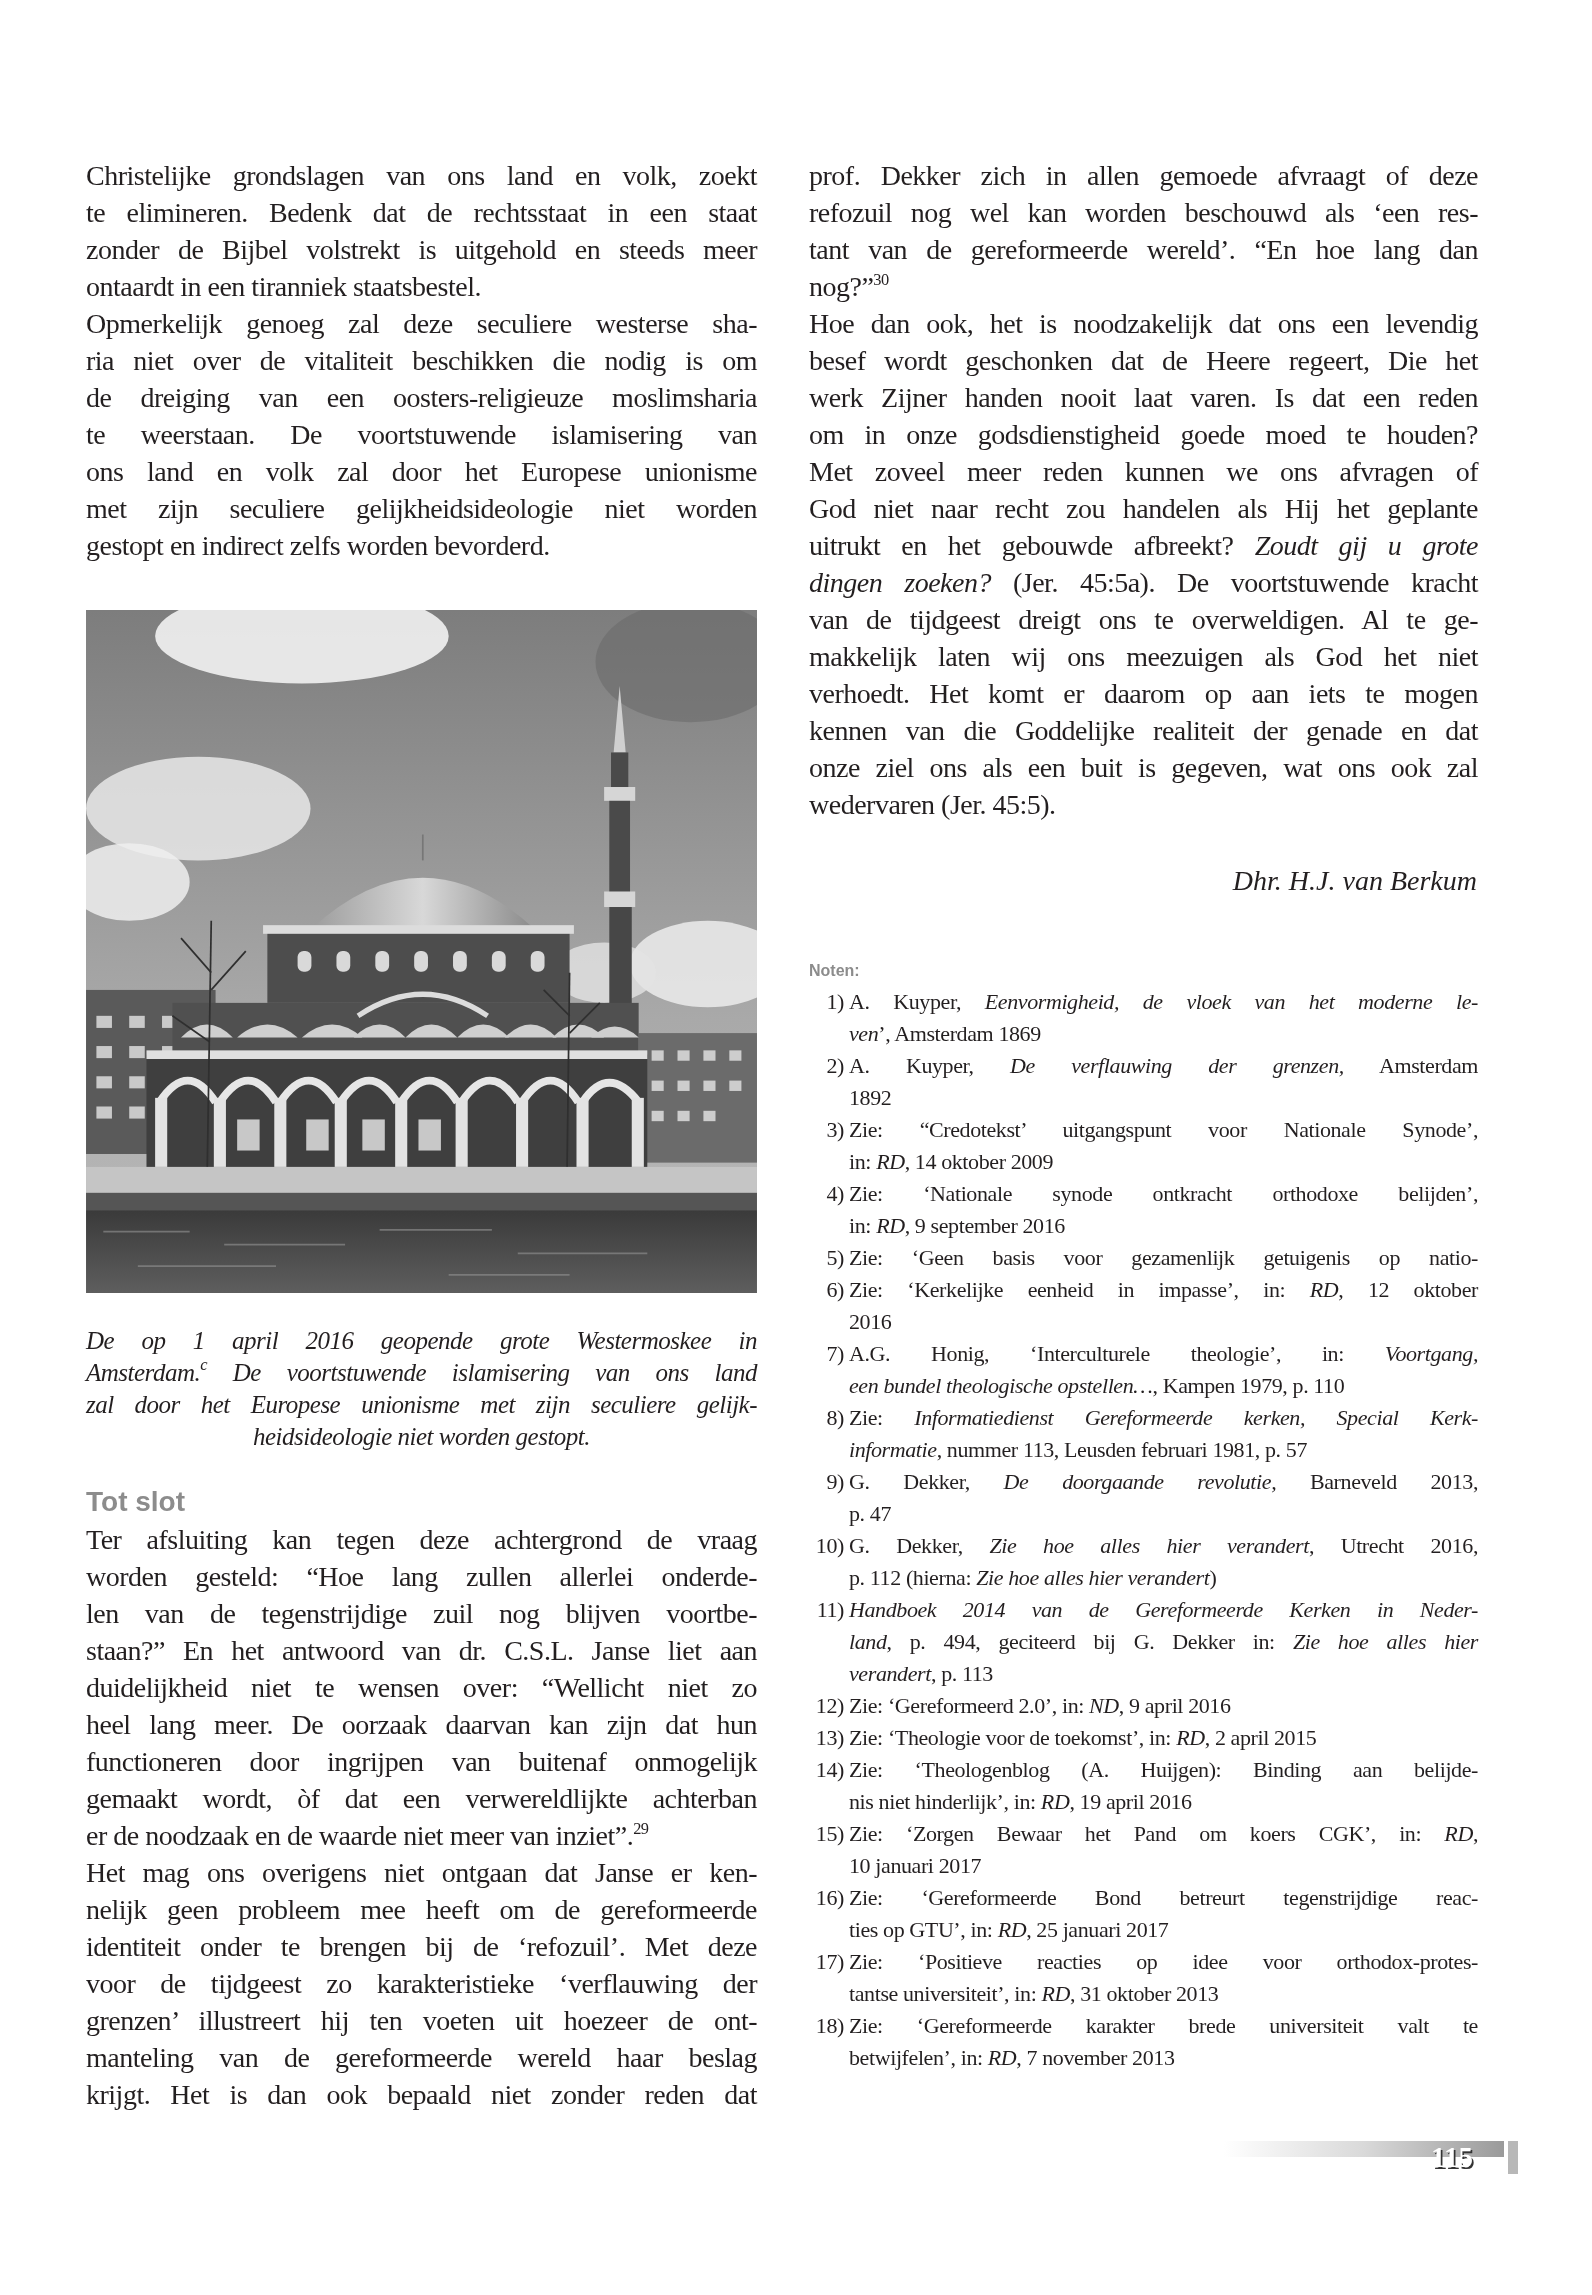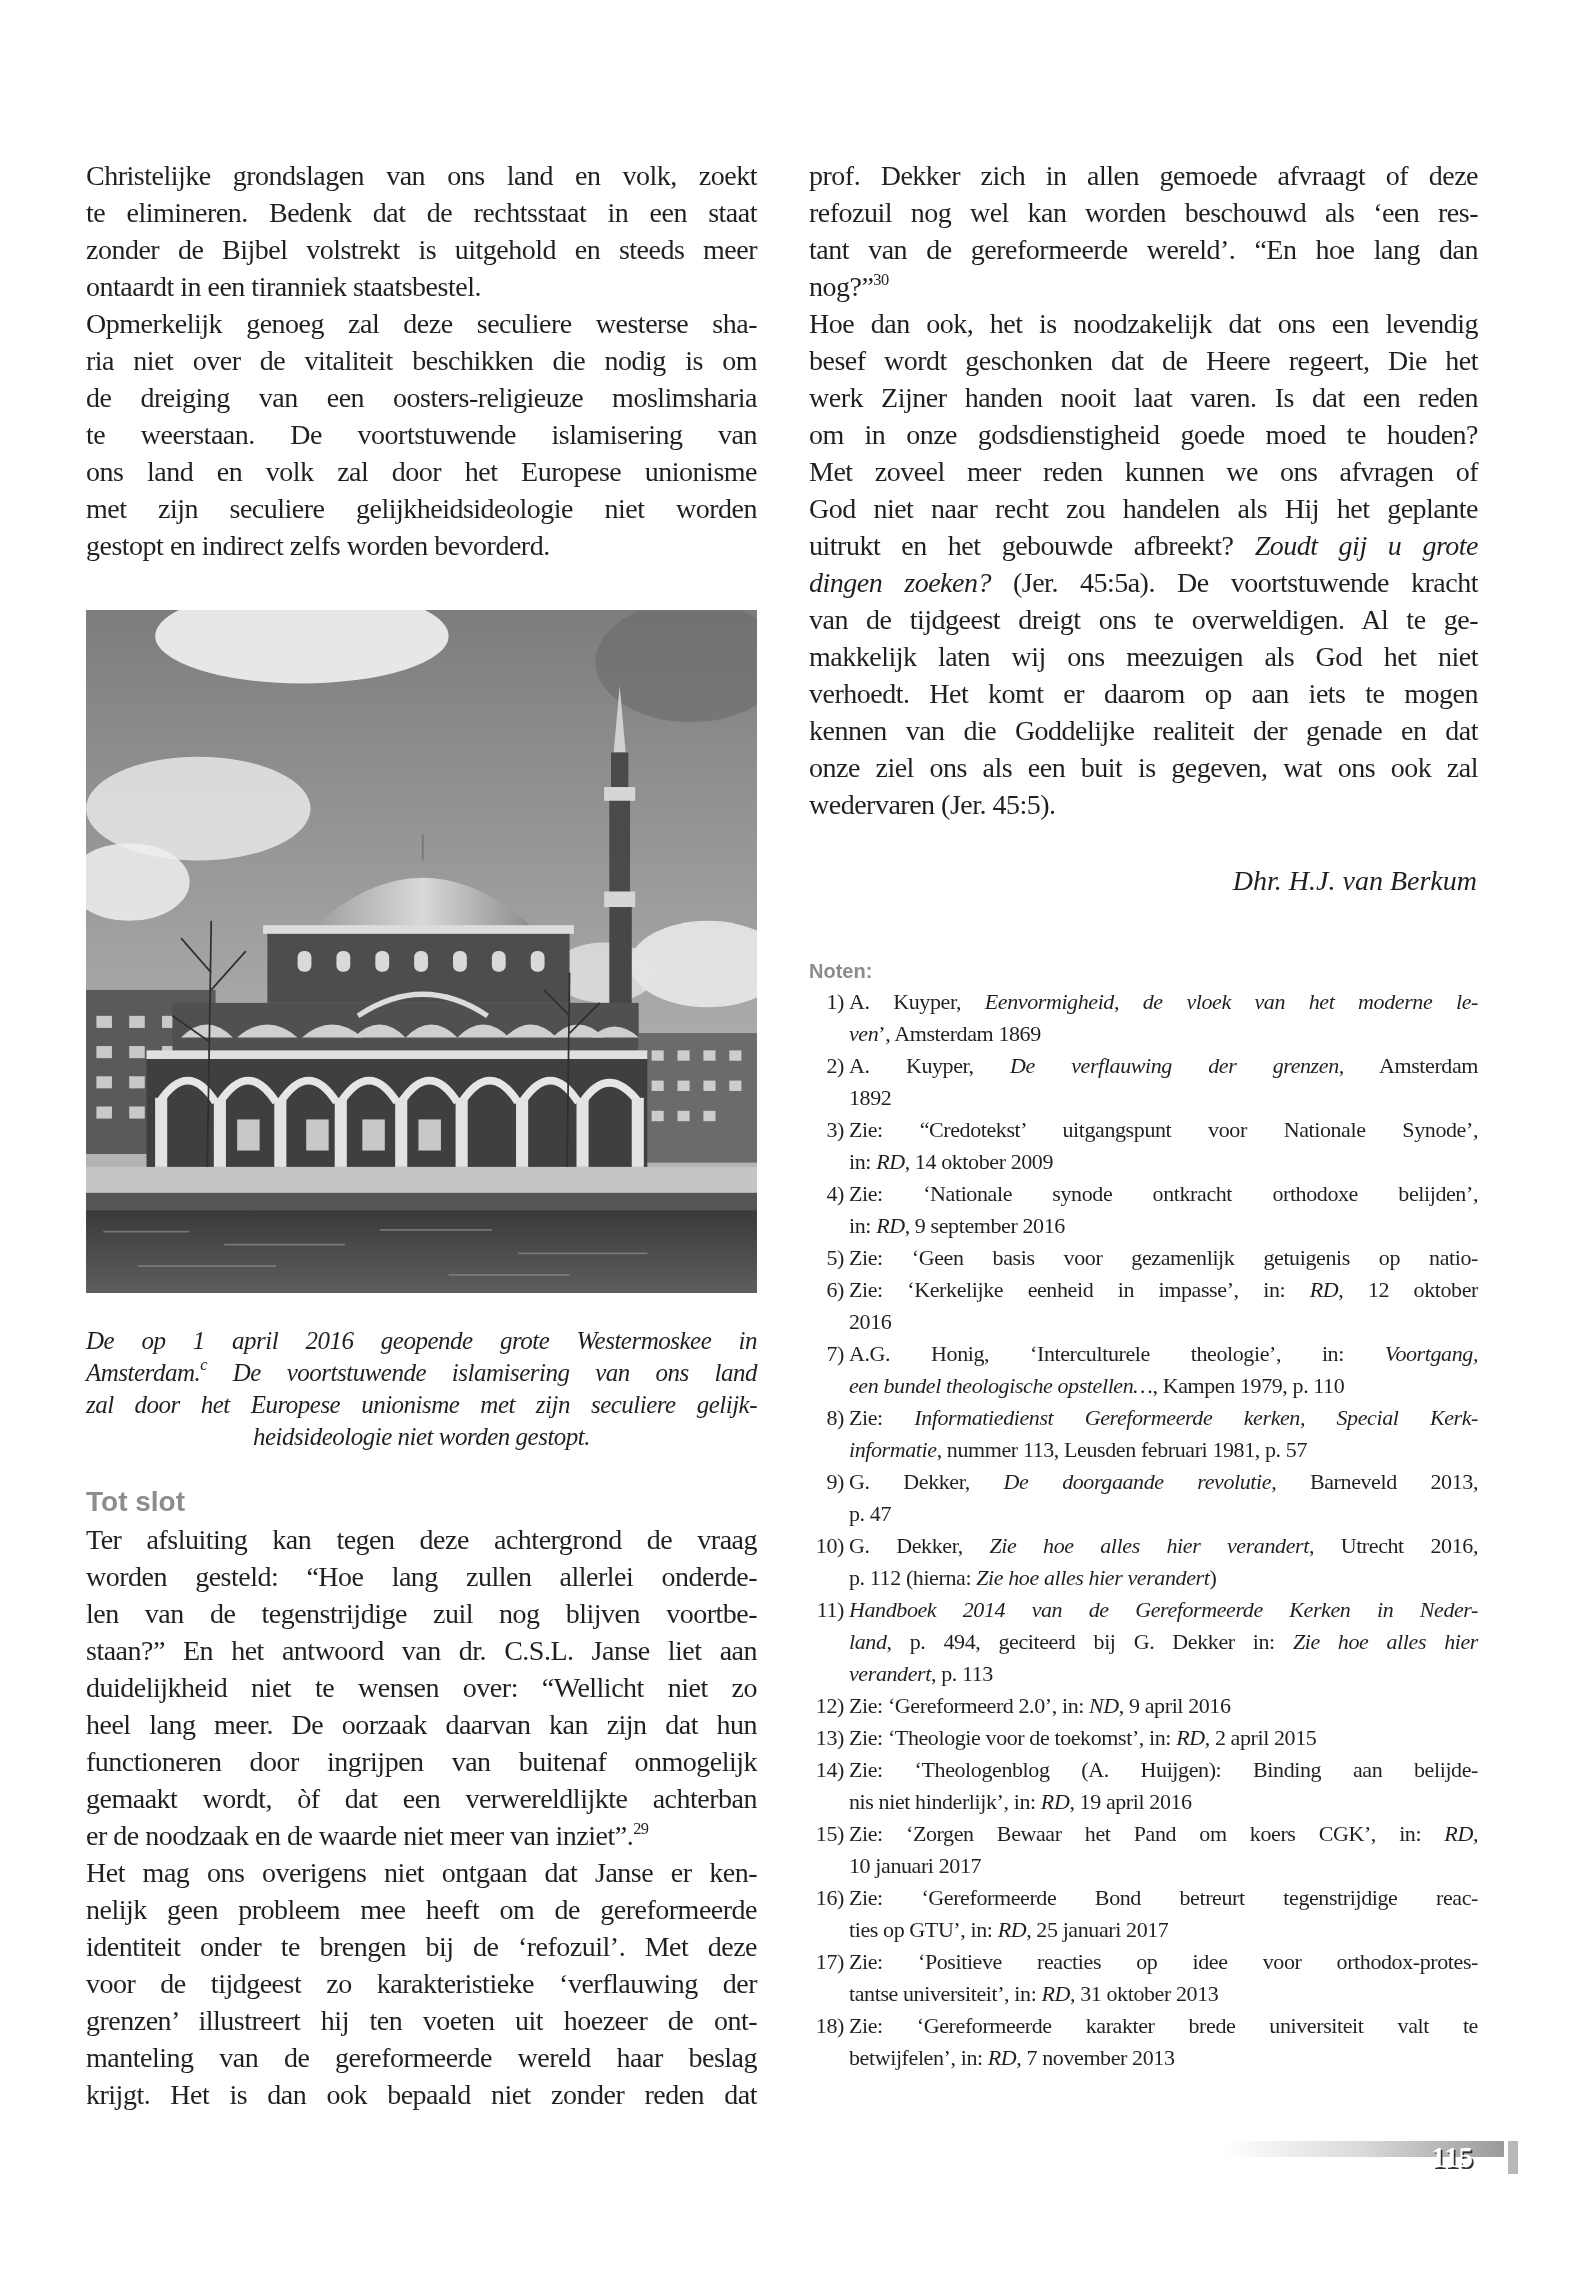--- a/index.html
+++ b/index.html
@@ -20,21 +20,21 @@
     .caption { position: absolute; left: 86px; top: 1297px; width: 671px; font-style: italic; font-size: 25px; line-height: 32px; letter-spacing: -0.5px; margin-top: 28px; }
     .caption .line { display: block; text-align: justify; text-align-last: justify; white-space: nowrap; }
     .caption .line.center { text-align: center; text-align-last: center; }
 
     .heading { font-family: "Liberation Sans", "DejaVu Sans", sans-serif; font-weight: bold; color: #8c8c8c; }
     .h-totslot { position: absolute; left: 86px; top: 1486px; font-size: 28px; line-height: 31px; }
     .left2 { left: 86px; top: 1521px; width: 671px; }
 
     .signature { position: absolute; right: 115px; top: 863px; font-style: italic; font-size: 28px; line-height: 35px; }
 
-    .h-noten { position: absolute; left: 809px; top: 958px; font-size: 20px; line-height: 26px; }
+    .h-noten { position: absolute; left: 809px; top: 958px; font-size: 16px; line-height: 26px; }
     .notes { position: absolute; left: 809px; top: 986px; width: 669px; font-size: 22px; line-height: 32px; letter-spacing: -0.4px; }
     .note { position: relative; padding-left: 40px; }
     .note .num { position: absolute; left: 0; width: 35px; text-align: right; }
     .note .txt .line { display: block; white-space: nowrap; text-align: justify; text-align-last: justify; }
     .note .txt .line.last { text-align-last: left; }
 
     .pagebar { position: absolute; left: 1224px; top: 2141px; width: 280px; height: 16px; background: linear-gradient(to right, #ffffff 0%, #d9d9d9 50%, #9a9a9a 100%); text-decoration: underline; }
     .pagebar-tab { position: absolute; left: 1508px; top: 2141px; width: 10.4px; height: 33px; background: #b8b8b8; }
     .pagenum { position: absolute; right: 31px; top: 0px; font-family: "Liberation Serif", serif; font-weight: bold; font-size: 29px; line-height: 33px; color: #ffffff; text-shadow: 1.7px 1.7px 0 #333333; }
   </style>

